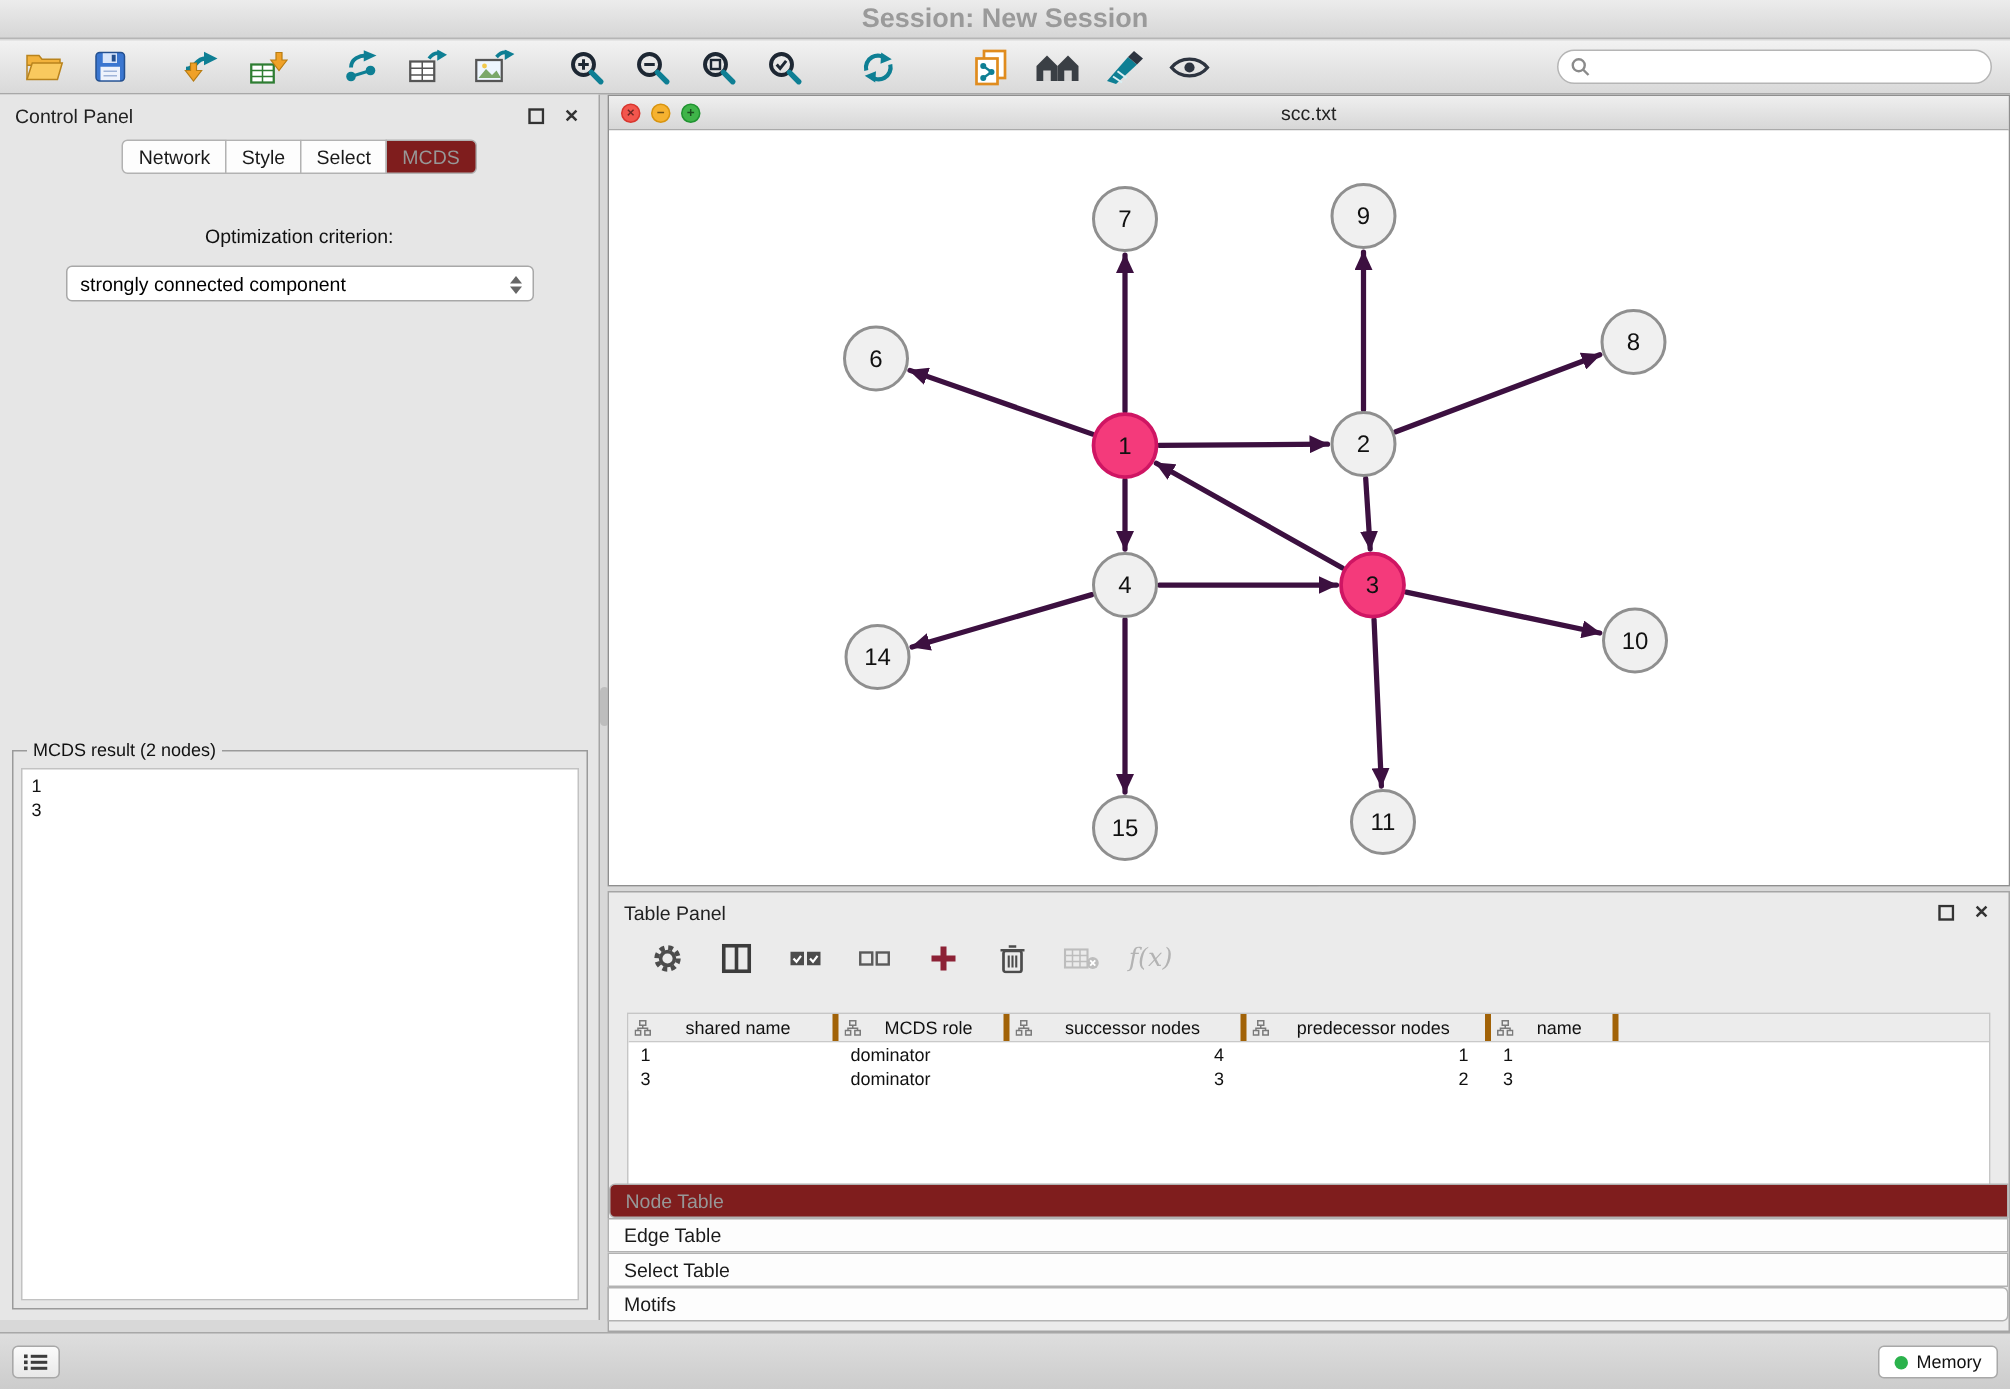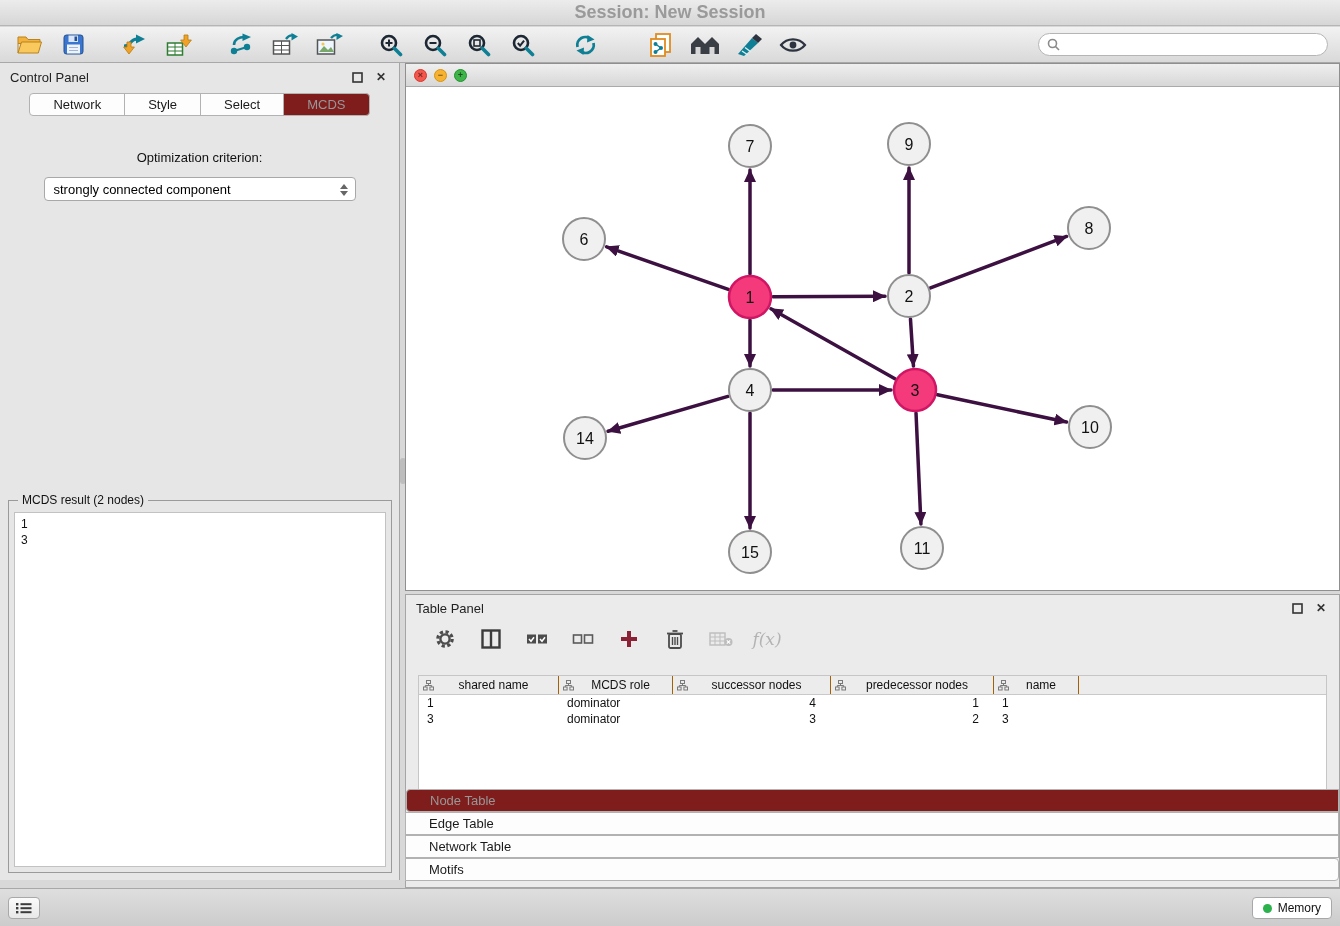--- a/index.html
+++ b/index.html
@@ -22,21 +22,21 @@
     display:flex; align-items:center; padding:0 8px; gap:5px; }
   .searchbox input { border:none; outline:none; flex:1; font-size:12px; background:transparent; font-family:"Liberation Sans",sans-serif; }
 
   
   .control-panel { position:absolute; left:0; top:63px; width:400px; height:817px;
     background:#e6e6e6; border-right:1px solid #a5a5a5; }
   .panel-header { height:28px; display:flex; align-items:center; padding:0 10px; font-size:13px; color:#222; }
   .panel-header .spacer { flex:1; }
   .panel-hicon { width:16px; height:16px; display:flex; align-items:center; justify-content:center; margin-left:8px; color:#333; font-size:12px; font-weight:bold; }
   .seg-tabs { display:flex; justify-content:center; margin-top:2px; }
-  .seg-tab { height:23px; padding:0 23px; display:flex; align-items:center; background:#fdfdfd;
+  .seg-tab { height:23px; padding:0 10px; display:flex; align-items:center; background:#fdfdfd;
     border:1px solid #b2b2b2; margin-left:-1px; font-size:13px; color:#1a1a1a; }
   .seg-tab:first-child { border-radius:4px 0 0 4px; margin-left:0; }
   .seg-tab:last-child { border-radius:0 4px 4px 0; }
   .seg-tab.active { background:#7f1d1d; color:#979797; }
   .cp-label { text-align:center; margin-top:34px; font-size:13px; color:#111; }
   .cp-dropdown { width:312px; height:24px; margin:12px auto 0; background:#fff; border:1px solid #a8a8a8;
     border-radius:4px; display:flex; align-items:center; padding-left:9px; font-size:13px; position:relative; }
   .dd-stepper { position:absolute; right:4px; top:3px; width:14px; height:17px; display:flex; flex-direction:column; align-items:center; justify-content:center; gap:2px; }
   .dd-stepper .up { width:0;height:0;border-left:4px solid transparent;border-right:4px solid transparent;border-bottom:5px solid #666; }
   .dd-stepper .down { width:0;height:0;border-left:4px solid transparent;border-right:4px solid transparent;border-top:5px solid #666; }
@@ -66,21 +66,21 @@
 
   
   .table-panel { position:absolute; left:405px; top:594px; width:935px; height:294px;
     background:#ebebeb; border:1px solid #a5a5a5; }
   .tp-header { height:26px; display:flex; align-items:center; padding:0 10px; font-size:13px; color:#222; }
   .tp-toolbar { height:36px; display:flex; align-items:center; gap:16px; padding-left:24px; }
   .tp-toolbar .tbtn { width:30px; height:28px; }
   .fx { font-family:"DejaVu Serif",serif; font-style:italic; font-size:17px; color:#b3b3b3; }
   .table-region { position:absolute; left:12px; right:12px; top:80px; height:175px; background:#fff; border:1px solid #c6c6c6; overflow:hidden; }
   .thead-row { display:flex; height:19px; background:#ececec; border-bottom:1px solid #c9c9c9; }
-  .th-cell { display:flex; align-items:center; border-right:1px solid #a16207; font-size:12px; color:#111; position:relative; }
+  .th-cell { display:flex; align-items:center; border-right:4px solid #a16207; font-size:12px; color:#111; position:relative; }
   .th-cell .hicon { margin:0 3px 0 4px; flex:0 0 auto; display:flex; }
   .th-cell .hlabel { flex:1; text-align:center; padding-right:8px; }
   .tbody-row { display:flex; height:16px; font-size:12px; color:#111; background:#fff; }
   .td-cell { overflow:hidden; white-space:nowrap; }
   .bottom-tabs { position:absolute; left:0; right:0; bottom:6px; display:flex; justify-content:center; }
 
   
   .statusbar { position:absolute; left:0; top:888px; width:1340px; height:38px;
     background:linear-gradient(#dedede,#cccccc); border-top:1px solid #a8a8a8; }
   .sb-left-btn { position:absolute; left:8px; top:8px; width:32px; height:22px;
@@ -332,20 +332,21 @@
 <div class="vsplit-thumb"></div>
 <div class="hsplit-thumb"></div>
 
 <div class="network-window">
   <div class="nw-titlebar">
     <div class="traffic">
       <span class="light" style="background:#f2564d; border:1px solid #d8362e;">×</span>
       <span class="light" style="background:#f6b230; border:1px solid #d8940f;">−</span>
       <span class="light" style="background:#3fb449; border:1px solid #1f9330;">+</span>
     </div>
+    <span class="nw-title">scc.txt</span>
   </div>
   <div class="nw-canvas">
     <svg width="933" height="503" viewBox="0 0 933 503">
       <defs>
         <marker id="arrowhead" markerUnits="userSpaceOnUse" markerWidth="14" markerHeight="12" refX="12" refY="6" orient="auto">
           <path id="arrowhead-path" d="M0 0 L13 6 L0 12 Z" fill="#3c1040"></path>
         </marker>
       </defs>
       <g id="edge-layer">
           <line x1="344" y1="187" x2="344" y2="83" stroke="#3c1040" stroke-width="3.5" stroke-linecap="round" marker-end="url(#arrowhead)"></line>
@@ -573,21 +574,21 @@
           <div class="td-cell" style="width: 158px; text-align: right; padding: 1px 15px 0px 0px;">3</div>
           <div class="td-cell" style="width: 163px; text-align: right; padding: 1px 15px 0px 0px;">2</div>
           <div class="td-cell" style="width: 85px; text-align: left; padding: 1px 0px 0px 8px;">3</div>
         </div>
       </div>
   </div>
 
   <div class="bottom-tabs seg-tabs" style="margin-top:0;flex-direction:column;">
       <div class="seg-tab active">Node Table</div>
       <div class="seg-tab">Edge Table</div>
-      <div class="seg-tab">Network Table</div>
+      <div class="seg-tab">Select Table</div>
       <div class="seg-tab">Motifs</div>
     </div>
 </div>
 
 <div class="statusbar">
   <div class="sb-left-btn">
     <span>
       <svg width="16" height="12" viewBox="0 0 16 12">
         <rect x="0" y="1" width="2.4" height="2.4" fill="#3c3c3c"></rect>
         <rect x="0" y="5" width="2.4" height="2.4" fill="#3c3c3c"></rect>

